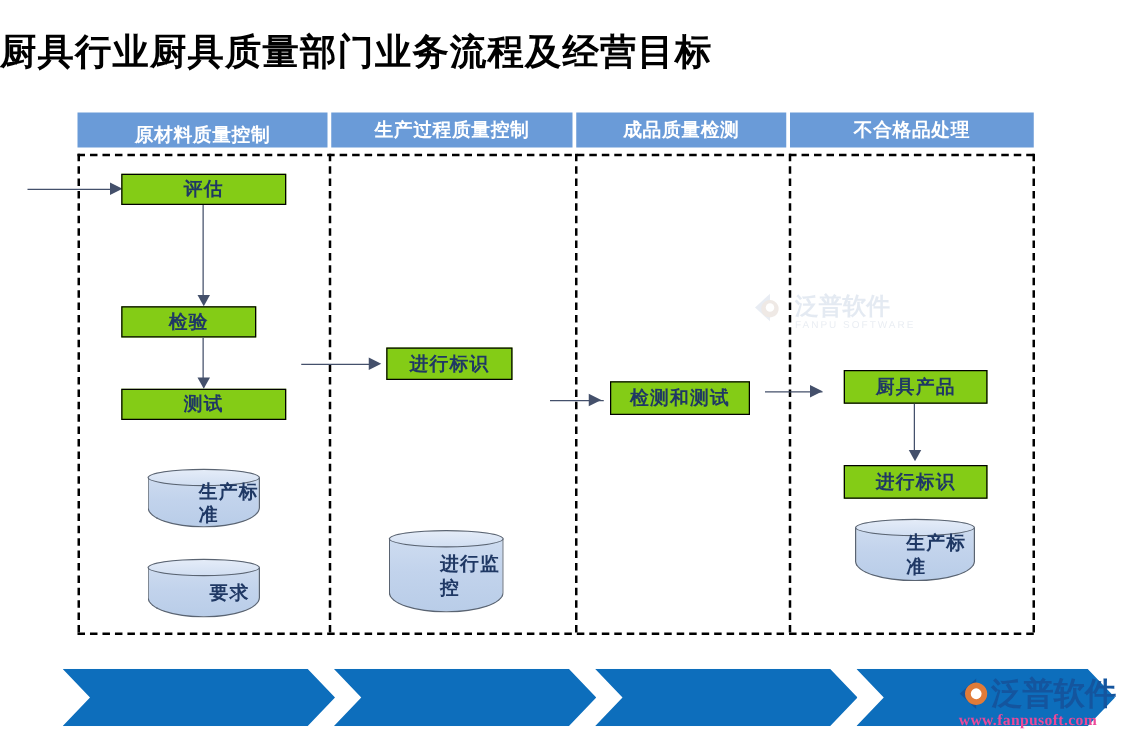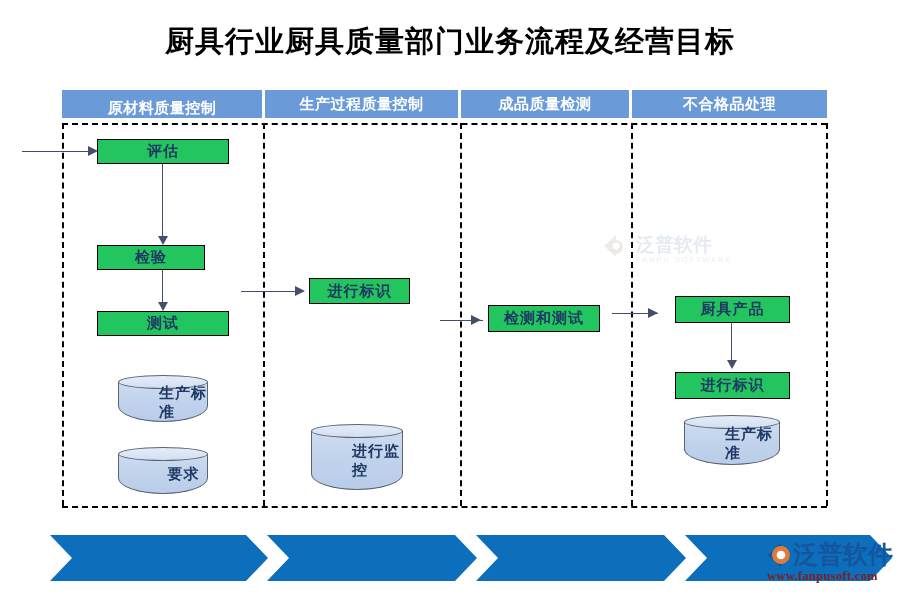--- a/index.html
+++ b/index.html
@@ -8,21 +8,21 @@
     background:#ffffff;
     font-family:"Liberation Serif","DejaVu Serif",serif;
     overflow:hidden;
     position:relative;
   }
   #stage{position:absolute;left:0;top:0;width:900px;height:600px;}
 
   
   .title{
     position:absolute;left:0;top:22px;width:900px;
-    text-align:center;
+    text-align:left;
     font-size:29px;
     font-weight:bold;
     color:#000000;
     letter-spacing:1px;
     font-family:"Liberation Serif","DejaVu Serif",serif;
   }
 
   
   .hdr{
     position:absolute;top:90px;height:28px;
@@ -41,21 +41,21 @@
   }
   .vdash{
     position:absolute;top:123px;height:383px;width:0;
     border-left:2px dashed #000;
   }
 
   
   .node{
     position:absolute;
     border:1.6px solid #000000;
-    background:#22c55e;
+    background:#84cc16;
     color:#1F3864;
     font-weight:bold;
     font-size:15px;
     display:flex;align-items:center;justify-content:center;
     box-sizing:border-box;
     font-family:"Liberation Serif","DejaVu Serif",serif;
     letter-spacing:1px;
   }
 
   
@@ -120,21 +120,21 @@
     z-index:9;
   }
   .logo .cn{
     position:absolute;left:28px;top:2px;
     font-size:25px;font-weight:bold;color:#14559E;
     font-family:"Liberation Serif","DejaVu Serif",serif;
     letter-spacing:0px;white-space:nowrap;
   }
   .logo .url{
     position:absolute;left:2px;top:33px;
-    font-size:12.5px;color:#7f1d1d;font-weight:bold;
+    font-size:12.5px;color:#ec4899;font-weight:bold;
     font-family:"Liberation Serif","DejaVu Serif",serif;
     letter-spacing:.3px;white-space:nowrap;
   }
   .logo .mark{position:absolute;left:0px;top:4px;}
 
   
   .wm{
     position:absolute;left:600px;top:232px;width:130px;height:42px;
     opacity:.30;z-index:1;
   }

